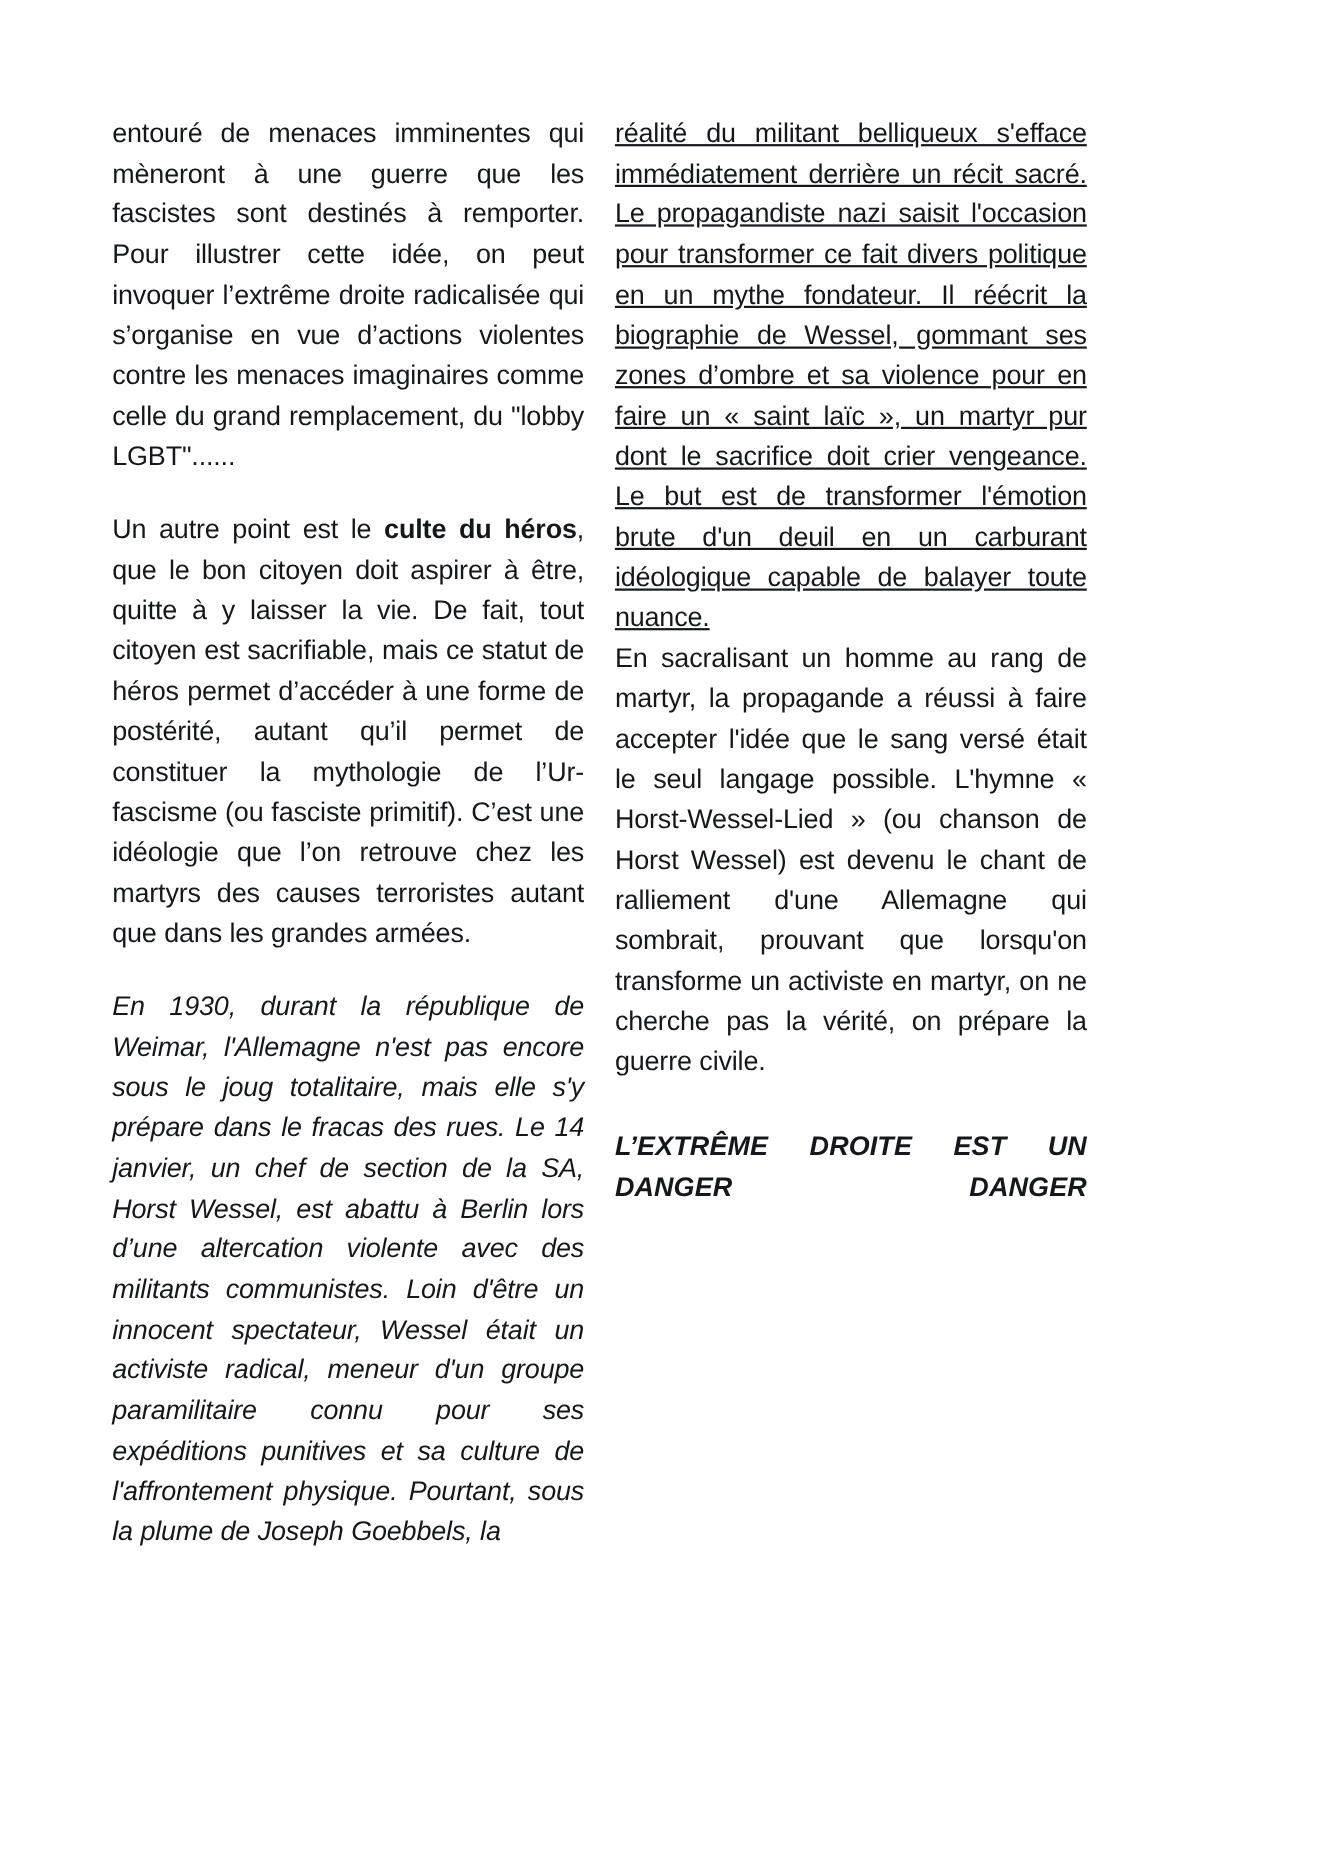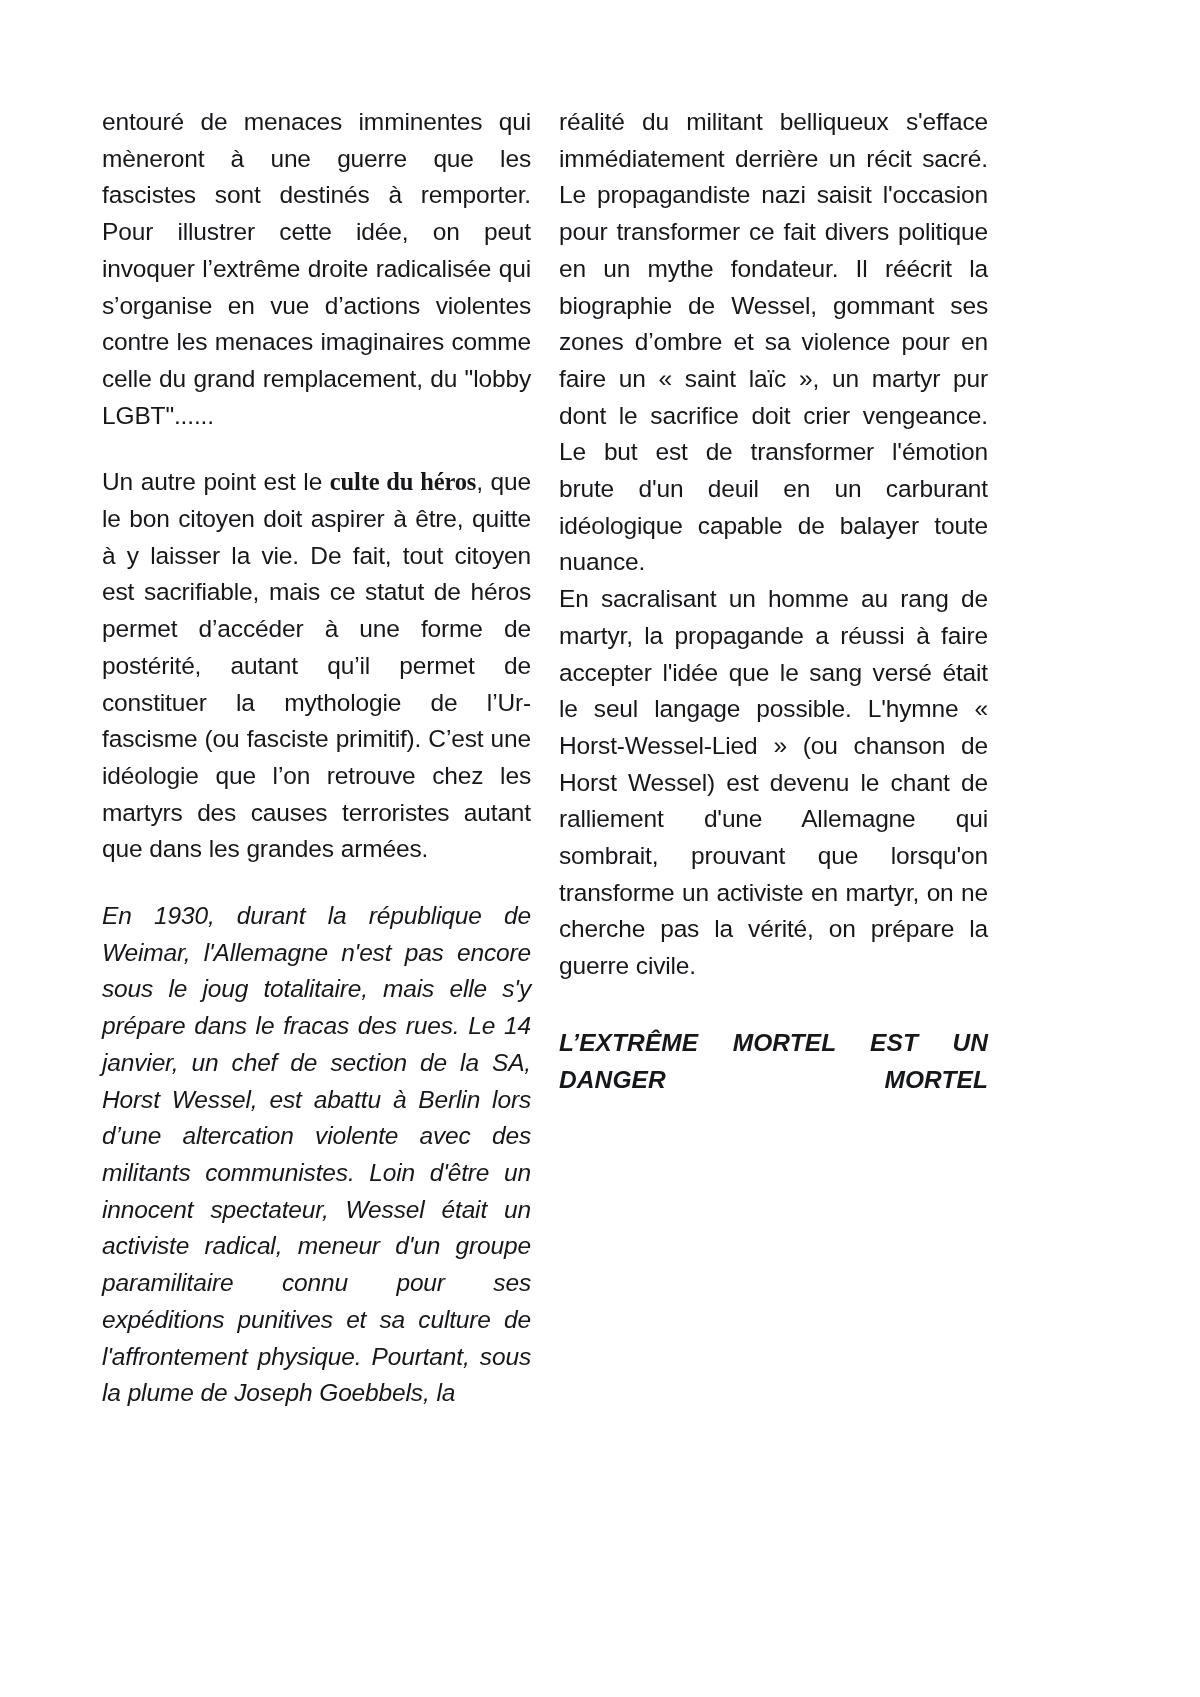--- a/index.html
+++ b/index.html
@@ -40,28 +40,28 @@
     font-size: 24.5px;
     line-height: 36.7px;
     text-align: justify;
     text-justify: inter-word;
     letter-spacing: -0.15px;
     word-spacing: 0.2px;
     hyphens: none;
   }
   p.para.tight {
     margin-bottom: 0;
+    text-decoration: underline;
   }
   p.para:last-child {
     margin-bottom: 0;
     font-style: italic;
   }
   .b {
     font-weight: 700;
-    font-family: Liberation Serif, serif;
   }
   h2.section-heading {
     margin: 40px 0 44px 0;
     font-size: 24.5px;
     line-height: 36.7px;
     font-weight: 700;
     font-style: italic;
     text-align: justify;
     text-justify: inter-word;
     letter-spacing: 0.1px;
@@ -89,19 +89,19 @@
 
     </div>
 
     <div class="col">
 
       <p class="para tight">réalité du militant belliqueux s'efface immédiatement derrière un récit sacré. Le propagandiste nazi saisit l'occasion pour transformer ce fait divers politique en un mythe fondateur. Il réécrit la biographie de Wessel, gommant ses zones d’ombre et sa violence pour en faire un « saint laïc », un martyr pur dont le sacrifice doit crier vengeance. Le but est de transformer l'émotion brute d'un deuil en un carburant idéologique capable de balayer toute nuance.</p>
 
 
       <p class="para">En sacralisant un homme au rang de martyr, la propagande a réussi à faire accepter l'idée que le sang versé était le seul langage possible. L'hymne « Horst-Wessel-Lied » (ou chanson de Horst Wessel) est devenu le chant de ralliement d'une Allemagne qui sombrait, prouvant que lorsqu'on transforme un activiste en martyr, on ne cherche pas la vérité, on prépare la guerre civile.</p>
 
-      <h2 class="section-heading">L’EXTRÊME MORTEL EST UN DANGER MORTEL</h2>
+      <h2 class="section-heading">L’EXTRÊME DROITE EST UN DANGER DANGER</h2>
 
 
     </div>
 
   </div>
 </div>
 
 </body></html>

